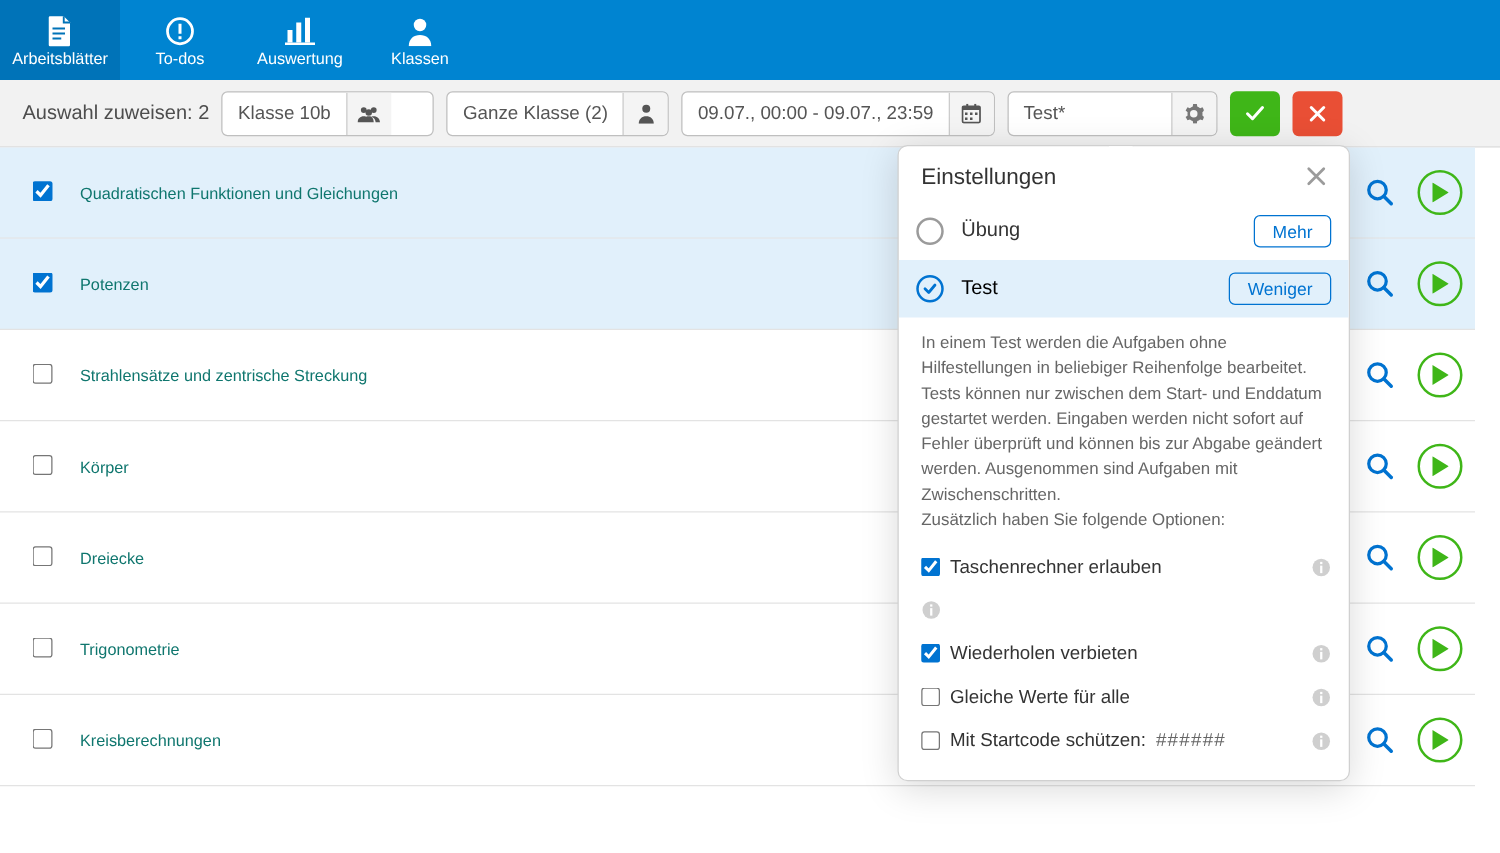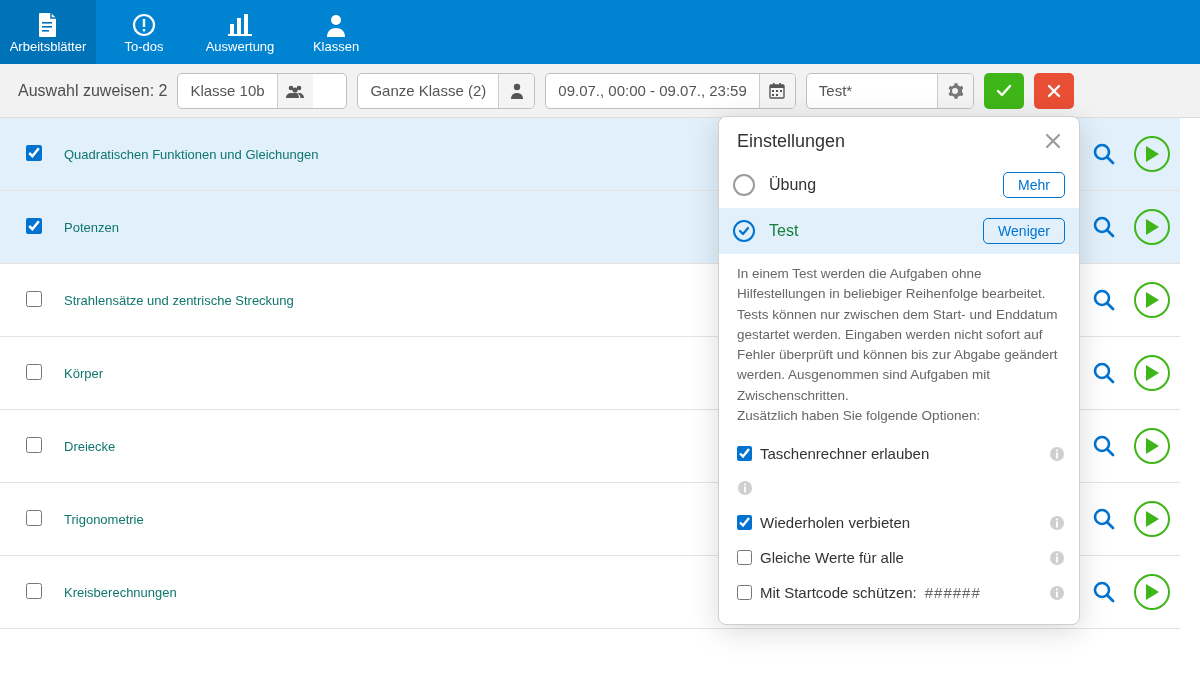--- a/index.html
+++ b/index.html
@@ -78,21 +78,21 @@
     display:flex; align-items:flex-start; justify-content:space-between;
     padding:14px 16px 10px 18px; font-size:18px; color:#333;
   }
   .pop-close { cursor:pointer; color:#9b9b9b; }
   .mode {
     display:flex; align-items:center; justify-content:space-between;
     padding:10px 14px 10px 14px;
   }
   .mode.selected { background:#e1f0fb; }
   .mode .left { display:flex; align-items:center; gap:14px; font-size:16px; }
-  .mode.selected .left { color:#15803d; }
+  .mode.selected .left { color:#000000; }
   .mode .radio {
     width:22px; height:22px; border-radius:50%; border:2px solid #9b9b9b;
     display:flex; align-items:center; justify-content:center;
   }
   .mode.selected .radio { border-color:#0073d1; }
   .mode.selected .radio svg { stroke:#0073d1; }
   .mode .toggle-btn {
     border:1px solid #0073d1; color:#0073d1; border-radius:5px; padding:4px 14px;
     font-size:14px; cursor:pointer;
   }

